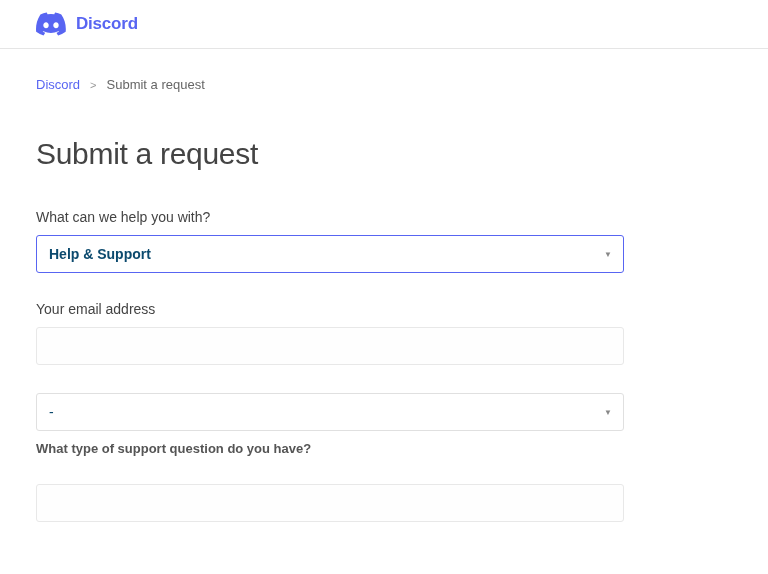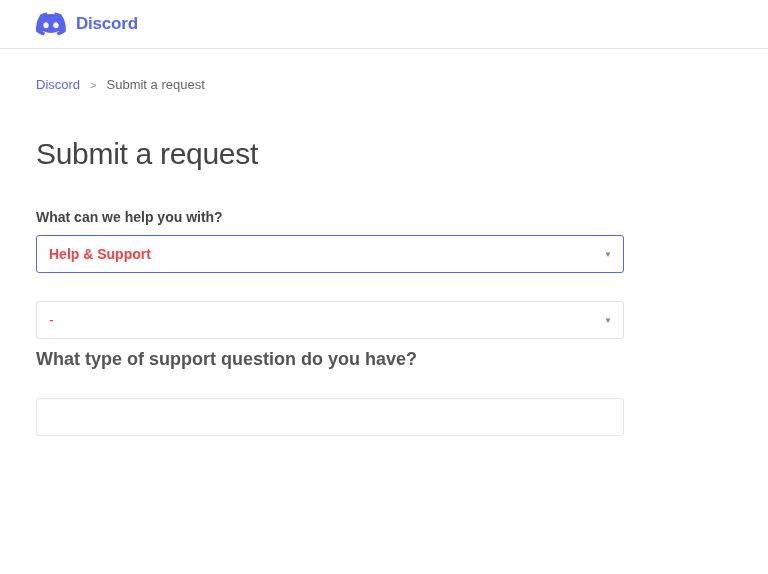--- a/index.html
+++ b/index.html
@@ -60,37 +60,37 @@
       color: #444444;
       margin-bottom: 38px;
       letter-spacing: -0.3px;
     }
     .form-group {
       margin-bottom: 28px;
     }
     .form-label {
       display: block;
       font-size: 14px;
-      font-weight: 700;
+      font-weight: 400;
       color: #444444;
       margin-bottom: 10px;
     }
     .select-wrapper {
       position: relative;
       width: 588px;
     }
     .select-box {
       width: 100%;
       height: 38px;
       border: 1px solid #e0e0e0;
       border-radius: 3px;
       padding: 0 30px 0 12px;
       font-size: 14px;
       font-weight: 700;
-      color: #ef4444;
+      color: #0c4a6e;
       background: #ffffff;
       appearance: none;
       cursor: pointer;
       display: flex;
       align-items: center;
     }
     .select-box.focused {
       border-color: #5865f2;
     }
     .select-box.thin {
@@ -108,21 +108,21 @@
     .text-input {
       width: 588px;
       height: 38px;
       border: 1px solid #e8e8e8;
       border-radius: 3px;
       padding: 0 12px;
       font-size: 14px;
       background: #fefefe;
     }
     .help-text {
-      font-size: 18px;
+      font-size: 13px;
       color: #555555;
       font-weight: 700;
       margin-top: 10px;
     }
   </style>
 </head>
 <body>
 
 <div class="header">
   <span class="logo-icon">
@@ -146,20 +146,24 @@
   <div class="form-group">
     <label class="form-label">What can we help you with?</label>
     <div class="select-wrapper">
       <div class="select-box focused">
         <span>Help &amp; Support</span>
       </div>
       <span class="select-caret">▼</span>
     </div>
   </div>
 
+  <div class="form-group">
+    <label class="form-label">Your email address</label>
+    <input type="text" class="text-input" value="" style="">
+  </div>
 
   <div class="form-group">
     <div class="select-wrapper">
       <div class="select-box thin">
         <span>-</span>
       </div>
       <span class="select-caret">▼</span>
     </div>
     <div class="help-text">What type of support question do you have?</div>
   </div>

